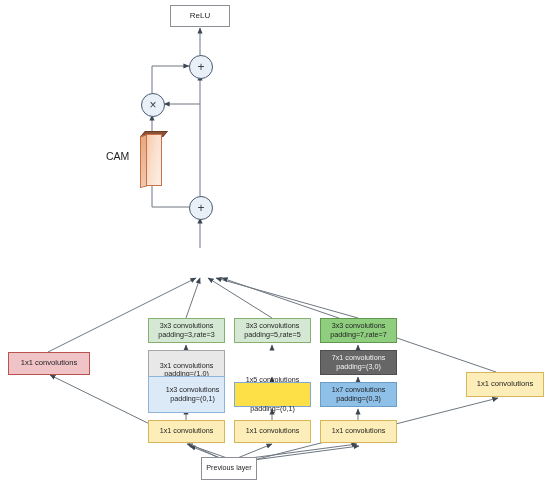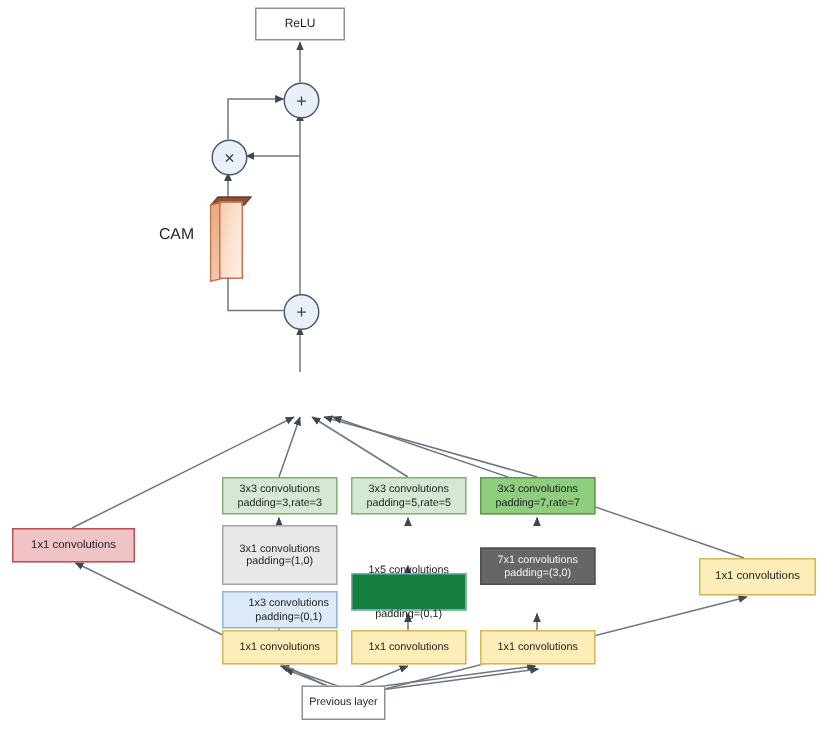--- a/index.html
+++ b/index.html
@@ -25,21 +25,21 @@
     z-index:3;
   }
   .node .l1,.node .l2{display:block;white-space:nowrap;text-align:right;}
   .plain{background:#ffffff;border-color:#8c9096;}
   .green-l{background:#d5e8d4;border-color:#86b06f;}
   .green-d{background:#8fce7f;border-color:#5f9a4c;}
   .gray-1{background:#e8e8e8;border-color:#a6a6a6;}
   .gray-2{background:#b5b5b5;border-color:#8f8f8f;}
   .gray-3{background:#666666;border-color:#4d4d4d;}
   .blue-1{background:#dce9f7;border-color:#8fb4d9;}
-  .blue-2{background:#15803d;border-color:#7fa8d4;gap:20px;}
+  .blue-2{background:#fde047;border-color:#7fa8d4;gap:20px;}
   .blue-3{background:#8fc0e8;border-color:#6a9ec9;}
   .yellow{background:#fdeeb9;border-color:#d6b656;}
   .pink{background:#f0c3c7;border-color:#b85450;}
   .op{
     position:absolute;
     width:22px;height:22px;border-radius:50%;
     background:#eaf0f8;border:1.2px solid #4a5a70;
     display:flex;align-items:center;justify-content:center;
     color:#33414f;font-size:12px;line-height:1;
     z-index:4;
@@ -155,21 +155,21 @@
   </div>
 
   <div class="node green-l" style="left:148px;top:318px;width:77px;height:25px;font-size:7.2px;">
     <span class="l1">3x3 convolutions</span>
     <span class="l2">padding=3,rate=3</span>
   </div>
   <div class="node gray-1" style="left:148px;top:350px;width:77px;height:40px;font-size:7.2px;">
     <span class="l1">3x1 convolutions</span>
     <span class="l2">padding=(1,0)</span>
   </div>
-  <div class="node blue-1" style="left:148px;top:394px;width:77px;height:25px;font-size:7.2px;padding-left:12px;">
+  <div class="node blue-1" style="left:148px;top:376px;width:77px;height:37px;font-size:7.2px;padding-left:12px;">
     <span class="l1">1x3 convolutions</span>
     <span class="l2">padding=(0,1)</span>
   </div>
   <div class="node yellow" style="left:148px;top:420px;width:77px;height:23px;font-size:7.2px;">
     <span class="l1">1x1 convolutions</span>
   </div>
 
   <div class="node green-l" style="left:234px;top:318px;width:77px;height:25px;font-size:7.2px;">
     <span class="l1">3x3 convolutions</span>
     <span class="l2">padding=5,rate=5</span>
@@ -179,24 +179,28 @@
     <span class="l2">padding=(0,1)</span>
   </div>
   <div class="node yellow" style="left:234px;top:420px;width:77px;height:23px;font-size:7.2px;">
     <span class="l1">1x1 convolutions</span>
   </div>
 
   <div class="node green-d" style="left:320px;top:318px;width:77px;height:25px;font-size:7.2px;">
     <span class="l1">3x3 convolutions</span>
     <span class="l2">padding=7,rate=7</span>
   </div>
-  <div class="node gray-3" style="left:320px;top:350px;width:77px;height:25px;font-size:7.2px;color:#f2f2f2;margin-top:15px;">
+  <div class="node gray-3" style="left:320px;top:350px;width:77px;height:25px;font-size:7.2px;color:#f2f2f2;">
     <span class="l1">7x1 convolutions</span>
     <span class="l2">padding=(3,0)</span>
   </div>
+  <div class="node blue-3" style="left:320px;top:382px;width:77px;height:25px;font-size:7.2px;">
+    <span class="l1">1x7 convolutions</span>
+    <span class="l2">padding=(0,3)</span>
+  </div>
   <div class="node yellow" style="left:320px;top:420px;width:77px;height:23px;font-size:7.2px;">
     <span class="l1">1x1 convolutions</span>
   </div>
 
   <div class="node plain" style="left:201px;top:457px;width:56px;height:23px;font-size:7.2px;">
     <span class="l1">Previous layer</span>
   </div>
 
 </div>
 

